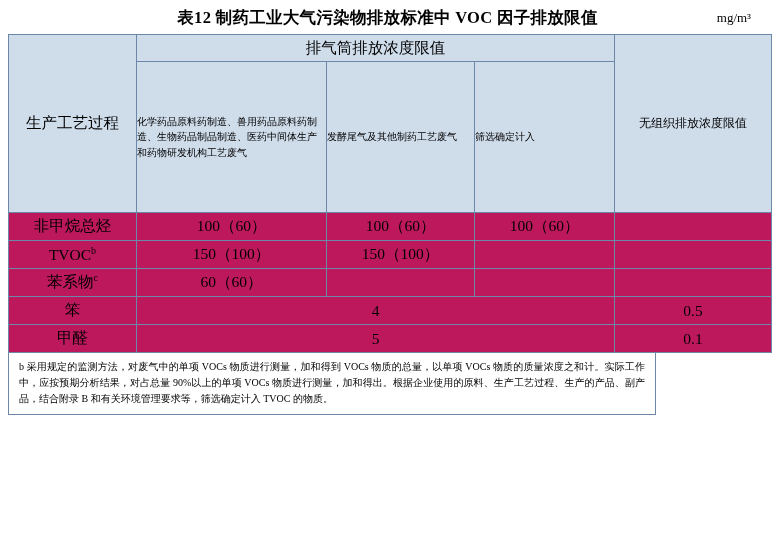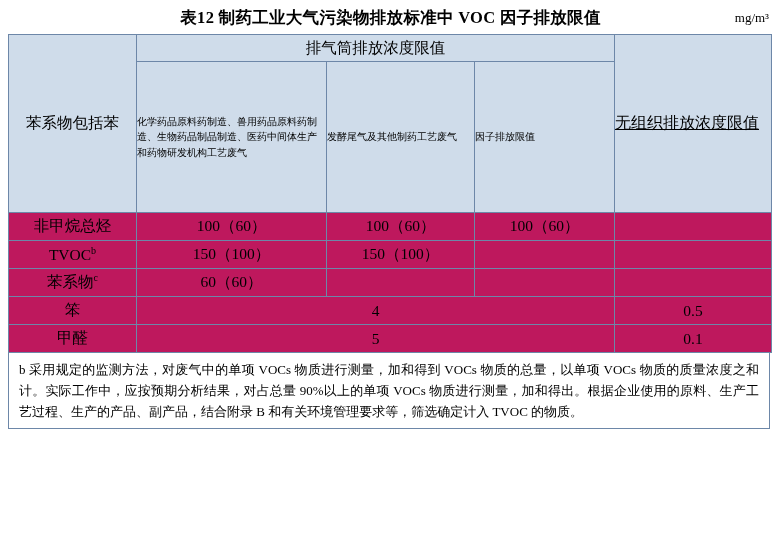--- a/index.html
+++ b/index.html
@@ -12,37 +12,37 @@
     height: 539px;
     font-family: "Liberation Serif", "DejaVu Serif", serif;
     color: #000000;
     overflow: hidden;
   }
   .page {
     position: relative;
     width: 779px;
     height: 539px;
     box-sizing: border-box;
-    padding: 6px 6px 0 8px;
+    padding: 6px 12px 0 8px;
   }
   .title-row {
     position: relative;
     height: 24px;
     margin-bottom: 4px;
   }
   .title {
     text-align: center;
     font-size: 16.5px;
     font-weight: bold;
     line-height: 24px;
     letter-spacing: 0.3px;
   }
   .unit {
     position: absolute;
-    right: 4px;
+    right: 16px;
     top: 0;
     font-size: 13px;
     line-height: 24px;
   }
   table.main {
     width: 763px;
     border-collapse: collapse;
     table-layout: fixed;
   }
   table.main td, table.main th {
@@ -70,52 +70,51 @@
     vertical-align: middle;
   }
   .hdr-sub {
     font-size: 10px;
     vertical-align: middle;
     text-align: left;
     padding: 2px 6px;
     line-height: 1.55;
   }
   .hdr-right {
-    font-size: 16px;
+    font-size: 12px;
     font-weight: bold;
-    text-align: left;
+    text-align: center;
     vertical-align: middle;
     line-height: 1.55;
     padding: 0 8px;
-    text-decoration: underline;
   }
   
   tbody tr td {
     height: 27px;
     font-size: 15.5px;
     text-align: center;
     vertical-align: middle;
     background: #be185d;
   }
   td.label {
     text-align: center;
   }
   sup {
     font-size: 10px;
     vertical-align: super;
     line-height: 0;
   }
   
   .notes {
-    width: 762px;
+    width: 648px;
     box-sizing: border-box;
     border: 1px solid #6d87a8;
     border-top: none;
     padding: 6px 10px 6px 10px;
-    font-size: 13px;
+    font-size: 10px;
     line-height: 1.62;
     text-align: justify;
   }
   .notes p {
     margin: 0;
   }
   .note-b {
     text-indent: 0;
   }
   .note-c {
@@ -135,28 +134,28 @@
   <table class="main">
     <colgroup>
       <col style="width:128px">
       <col style="width:190px">
       <col style="width:148px">
       <col style="width:140px">
       <col style="width:157px">
     </colgroup>
     <thead>
       <tr>
-        <td class="hdr hdr-name" rowspan="2">苯系物包括苯</td>
+        <td class="hdr hdr-name" rowspan="2">生产工艺过程</td>
         <td class="hdr hdr-group" colspan="3">排气筒排放浓度限值</td>
         <td class="hdr hdr-right" rowspan="2">无组织排放浓度限值</td>
       </tr>
       <tr>
         <td class="hdr hdr-sub" style="height:150px">化学药品原料药制造、兽用药品原料药制造、生物药品制品制造、医药中间体生产和药物研发机构工艺废气</td>
         <td class="hdr hdr-sub">发酵尾气及其他制药工艺废气</td>
-        <td class="hdr hdr-sub">因子排放限值</td>
+        <td class="hdr hdr-sub">筛选确定计入</td>
       </tr>
     </thead>
     <tbody>
       <tr>
         <td class="label"><span>非甲烷总烃</span></td>
         <td>100（60）</td>
         <td>100（60）</td>
         <td>100（60）</td>
         <td></td>
       </tr>

